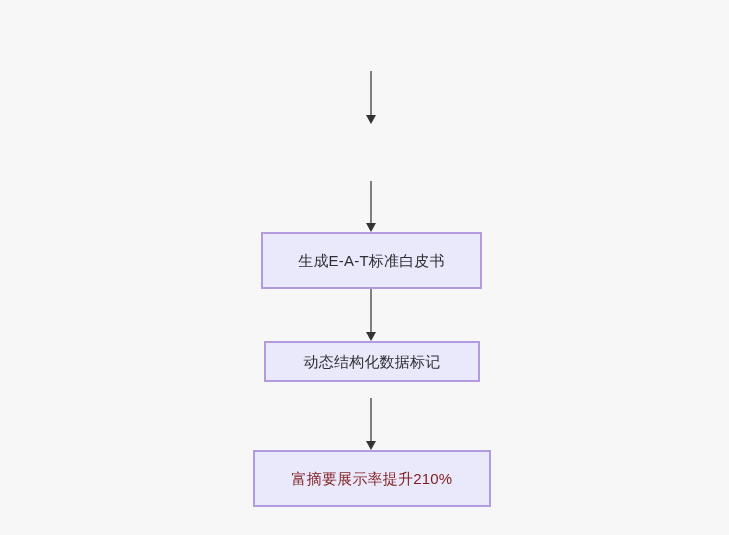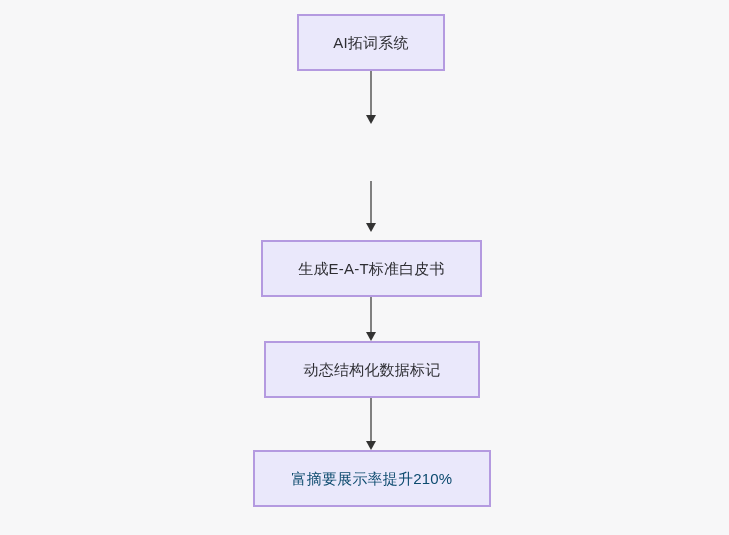--- a/index.html
+++ b/index.html
@@ -74,30 +74,27 @@
   </div>
   <div class="edge" style="left: 370px; top: 289px; width: 2px; height: 52px;">
     <div class="edge-line" style="height: 44px; background: rgb(128, 128, 128);"></div>
     <div class="edge-arrow" style="top: 43px; border-top-color: rgb(51, 51, 51);"></div>
   </div>
   <div class="edge" style="left: 370px; top: 398px; width: 2px; height: 52px;">
     <div class="edge-line" style="height: 44px; background: rgb(128, 128, 128);"></div>
     <div class="edge-arrow" style="top: 43px; border-top-color: rgb(51, 51, 51);"></div>
   </div>
 
-  <div class="node" style="left: 297px; top: 14px; width: 148px; height: 57px; background: rgb(234, 232, 251); border-color: rgb(180, 154, 224); color: rgb(46, 46, 51);">
-    <span class="node-label">AI拓词系统</span>
-  </div>
 
 
-  <div class="node" style="left: 261px; top: 232px; width: 221px; height: 57px; background: rgb(234, 232, 251); border-color: rgb(180, 154, 224); color: rgb(46, 46, 51); margin-top: 8px;">
+  <div class="node" style="left: 261px; top: 232px; width: 221px; height: 57px; background: rgb(234, 232, 251); border-color: rgb(180, 154, 224); color: rgb(46, 46, 51);">
     <span class="node-label">生成E-A-T标准白皮书</span>
   </div>
 
-  <div class="node" style="left: 264px; top: 341px; width: 216px; height: 57px; background: rgb(234, 232, 251); border-color: rgb(180, 154, 224); color: rgb(46, 46, 51);">
+  <div class="node" style="left: 264px; top: 341px; width: 216px; height: 41px; background: rgb(234, 232, 251); border-color: rgb(180, 154, 224); color: rgb(46, 46, 51);">
     <span class="node-label">动态结构化数据标记</span>
   </div>
 
-  <div class="node" style="left: 253px; top: 450px; width: 238px; height: 57px; background: rgb(234, 232, 251); border-color: rgb(180, 154, 224); color: #0c4a6e;">
+  <div class="node" style="left: 253px; top: 450px; width: 238px; height: 57px; background: rgb(234, 232, 251); border-color: rgb(180, 154, 224); color: #7f1d1d;">
     <span class="node-label">富摘要展示率提升210%</span>
   </div>
 
 </div>
 
 </body></html>

